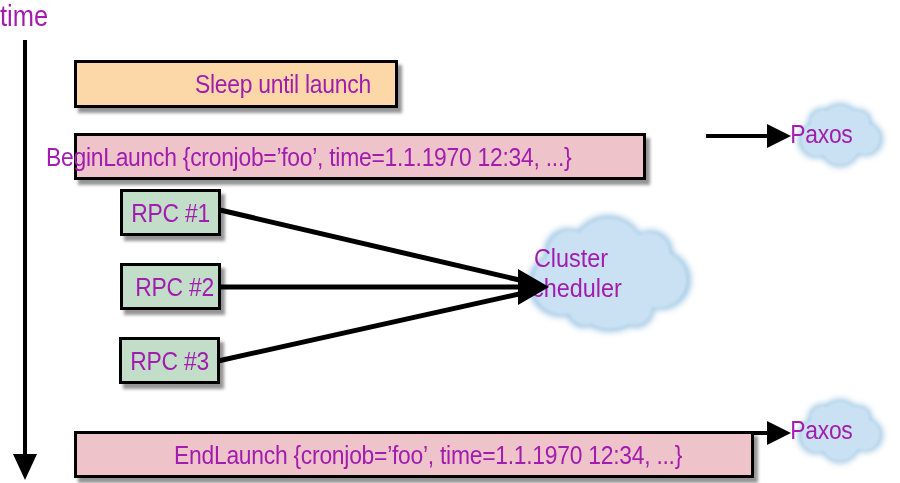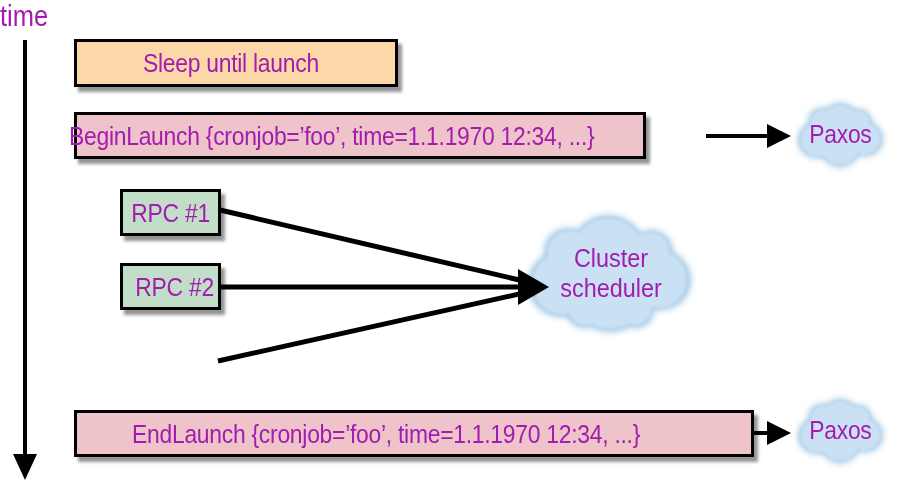--- a/index.html
+++ b/index.html
@@ -25,21 +25,21 @@
   
   .box {
     position: absolute;
     box-sizing: border-box;
     border: 3px solid #000000;
     box-shadow: 4px 5px 3px rgba(0,0,0,0.42);
     display: flex;
     align-items: center;
     z-index: 2;
   }
-  .box.left-align { justify-content: center; padding-left: 14px; }
+  .box.left-align { justify-content: flex-end; padding-left: 14px; margin-top: 21px; }
   .box.center-align { justify-content: center; text-align: right; }
   .box-label {
     display: inline-block;
     white-space: nowrap;
     font-size: 26px;
     line-height: 1;
     transform: scaleX(0.88);
     letter-spacing: -0.3px;
   }
   .left-align .box-label { transform-origin: 0 50%; }
@@ -53,21 +53,21 @@
   .cloud {
     position: absolute;
     z-index: 0;
   }
   .cloud svg { position: absolute; left: 0; top: 0; }
   .cloud-label {
     position: absolute;
     inset: 0;
     display: flex;
     align-items: center;
-    justify-content: center;
+    justify-content: flex-start;
     z-index: 2;
     text-align: center;
   }
   .cloud-label .box-label { white-space: nowrap; }
   .cloud-label .wrap-label {
     display: inline-block;
     width: 130px;
     white-space: normal;
     text-align: center;
     line-height: 1.15;
@@ -120,20 +120,23 @@
   </div>
 
   <div class="box center-align rpc-fill" style="left:120px; top:189px; width:101px; height:47px;">
     <span class="box-label">RPC #1</span>
   </div>
 
   <div class="box center-align rpc-fill" style="left:120px; top:263px; width:101px; height:47px;padding-left:8px;">
     <span class="box-label">RPC #2</span>
   </div>
 
+  <div class="box center-align rpc-fill" style="left:119px; top:337px; width:101px; height:47px;">
+    <span class="box-label">RPC #3</span>
+  </div>
 
   <div class="box left-align launch-fill" style="left:74px; top:410px; width:680px; height:47px;">
     <span class="box-label">EndLaunch {cronjob=’foo’, time=1.1.1970 12:34, ...}</span>
   </div>
 
   <div class="cloud" style="left:786px; top:94px; width:108px; height:80px;">
     <svg width="108" height="80" viewBox="0 0 108 80">
       <defs>
         <filter id="cb1" x="-30%" y="-30%" width="160%" height="160%">
           <feGaussianBlur stdDeviation="3"></feGaussianBlur>

